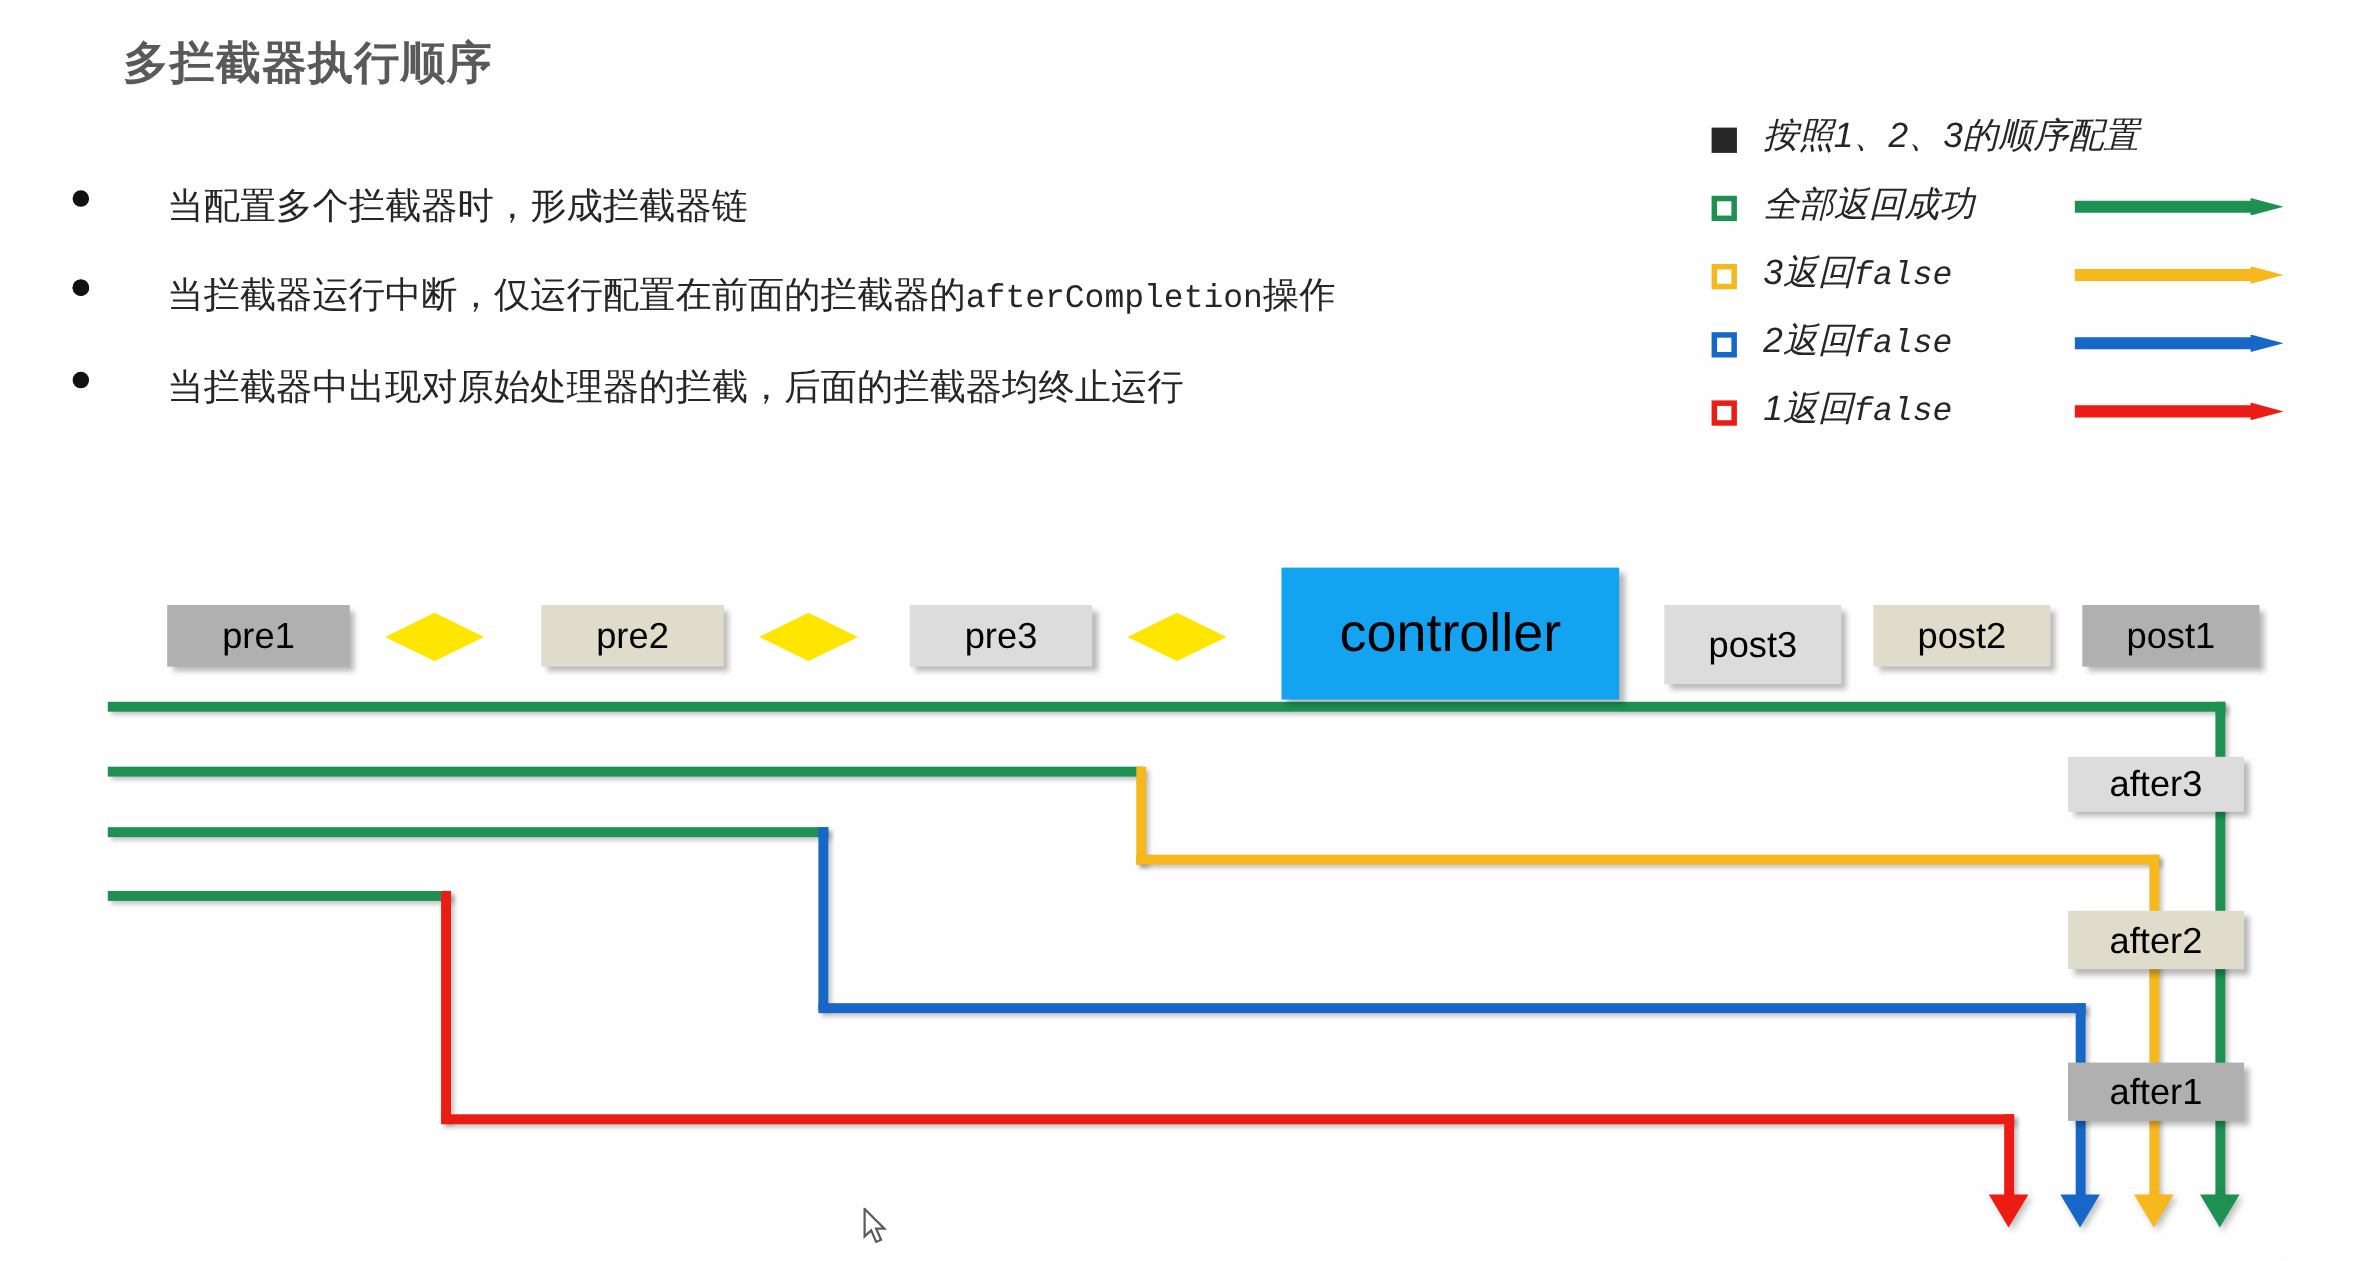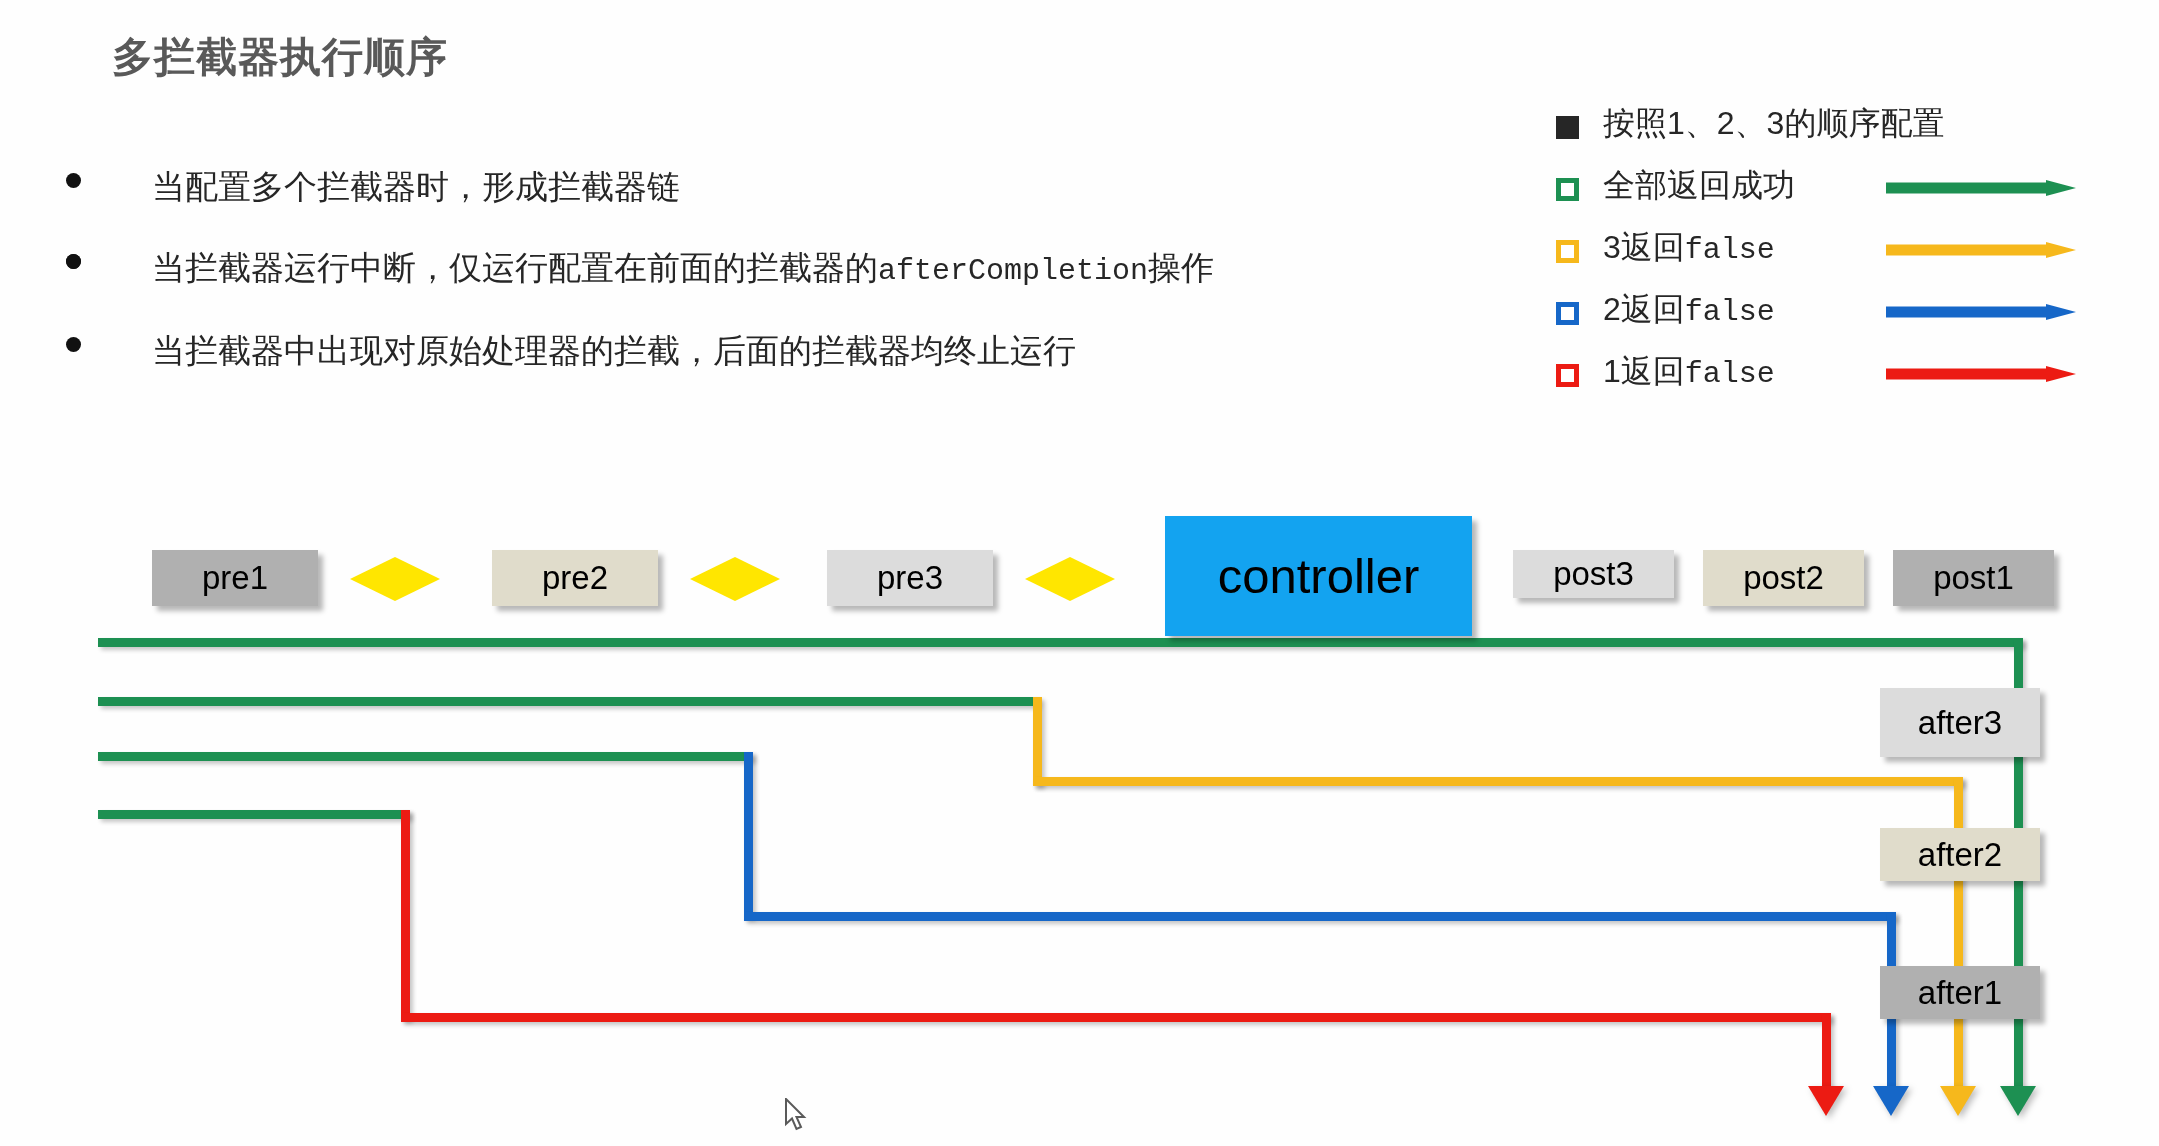--- a/index.html
+++ b/index.html
@@ -39,21 +39,21 @@
   .legend{position:absolute;left:1556px;top:100px;}
   .legend-row{position:relative;height:62px;}
   .lg-marker{
     position:absolute;left:0;top:16px;
     width:23px;height:23px;box-sizing:border-box;
   }
   .lg-marker.filled{background:#262626;}
   .lg-marker.hollow{background:#ffffff;border:5px solid #000;}
   .lg-label{
     position:absolute;left:47px;top:2px;
-    font-size:32px;color:#262626;white-space:nowrap;
+    font-size:32px;color:#262626;white-space:nowrap;font-style:italic;
   }
   .lg-label .mono{font-family:"Liberation Mono","DejaVu Sans Mono",monospace;font-size:30px;}
   .lg-arrow{
     position:absolute;left:330px;top:18px;
     width:190px;height:16px;
   }
 
   
   .node{
     position:absolute;
@@ -181,33 +181,33 @@
   <div class="node gray-light" style="left:827px;top:550px;width:166px;height:56px;text-align:right;">
     <span>pre3</span>
     </div>
 
   <div class="diamond" style="left:1025px;top:557px;"></div>
 
   <div class="node blue" style="left:1165px;top:516px;width:307px;height:120px;">
     <span>controller</span>
     </div>
 
-  <div class="node gray-light" style="left:1513px;top:550px;width:161px;height:48px;">
+  <div class="node gray-light" style="left:1513px;top:550px;width:161px;height:72px;">
     <span>post3</span>
     </div>
 
   <div class="node beige" style="left:1703px;top:550px;width:161px;height:56px;">
     <span>post2</span>
     </div>
 
   <div class="node gray-dark" style="left:1893px;top:550px;width:161px;height:56px;align-items:center;">
     <span>post1</span>
     </div>
 
-  <div class="node gray-light" style="left:1880px;top:688px;width:160px;height:69px;">
+  <div class="node gray-light" style="left:1880px;top:688px;width:160px;height:50px;">
     <span>after3</span>
     </div>
 
   <div class="node beige" style="left:1880px;top:828px;width:160px;height:53px;">
     <span>after2</span>
     </div>
 
   <div class="node gray-dark" style="left:1880px;top:966px;width:160px;height:53px;">
     <span>after1</span>
     </div>

